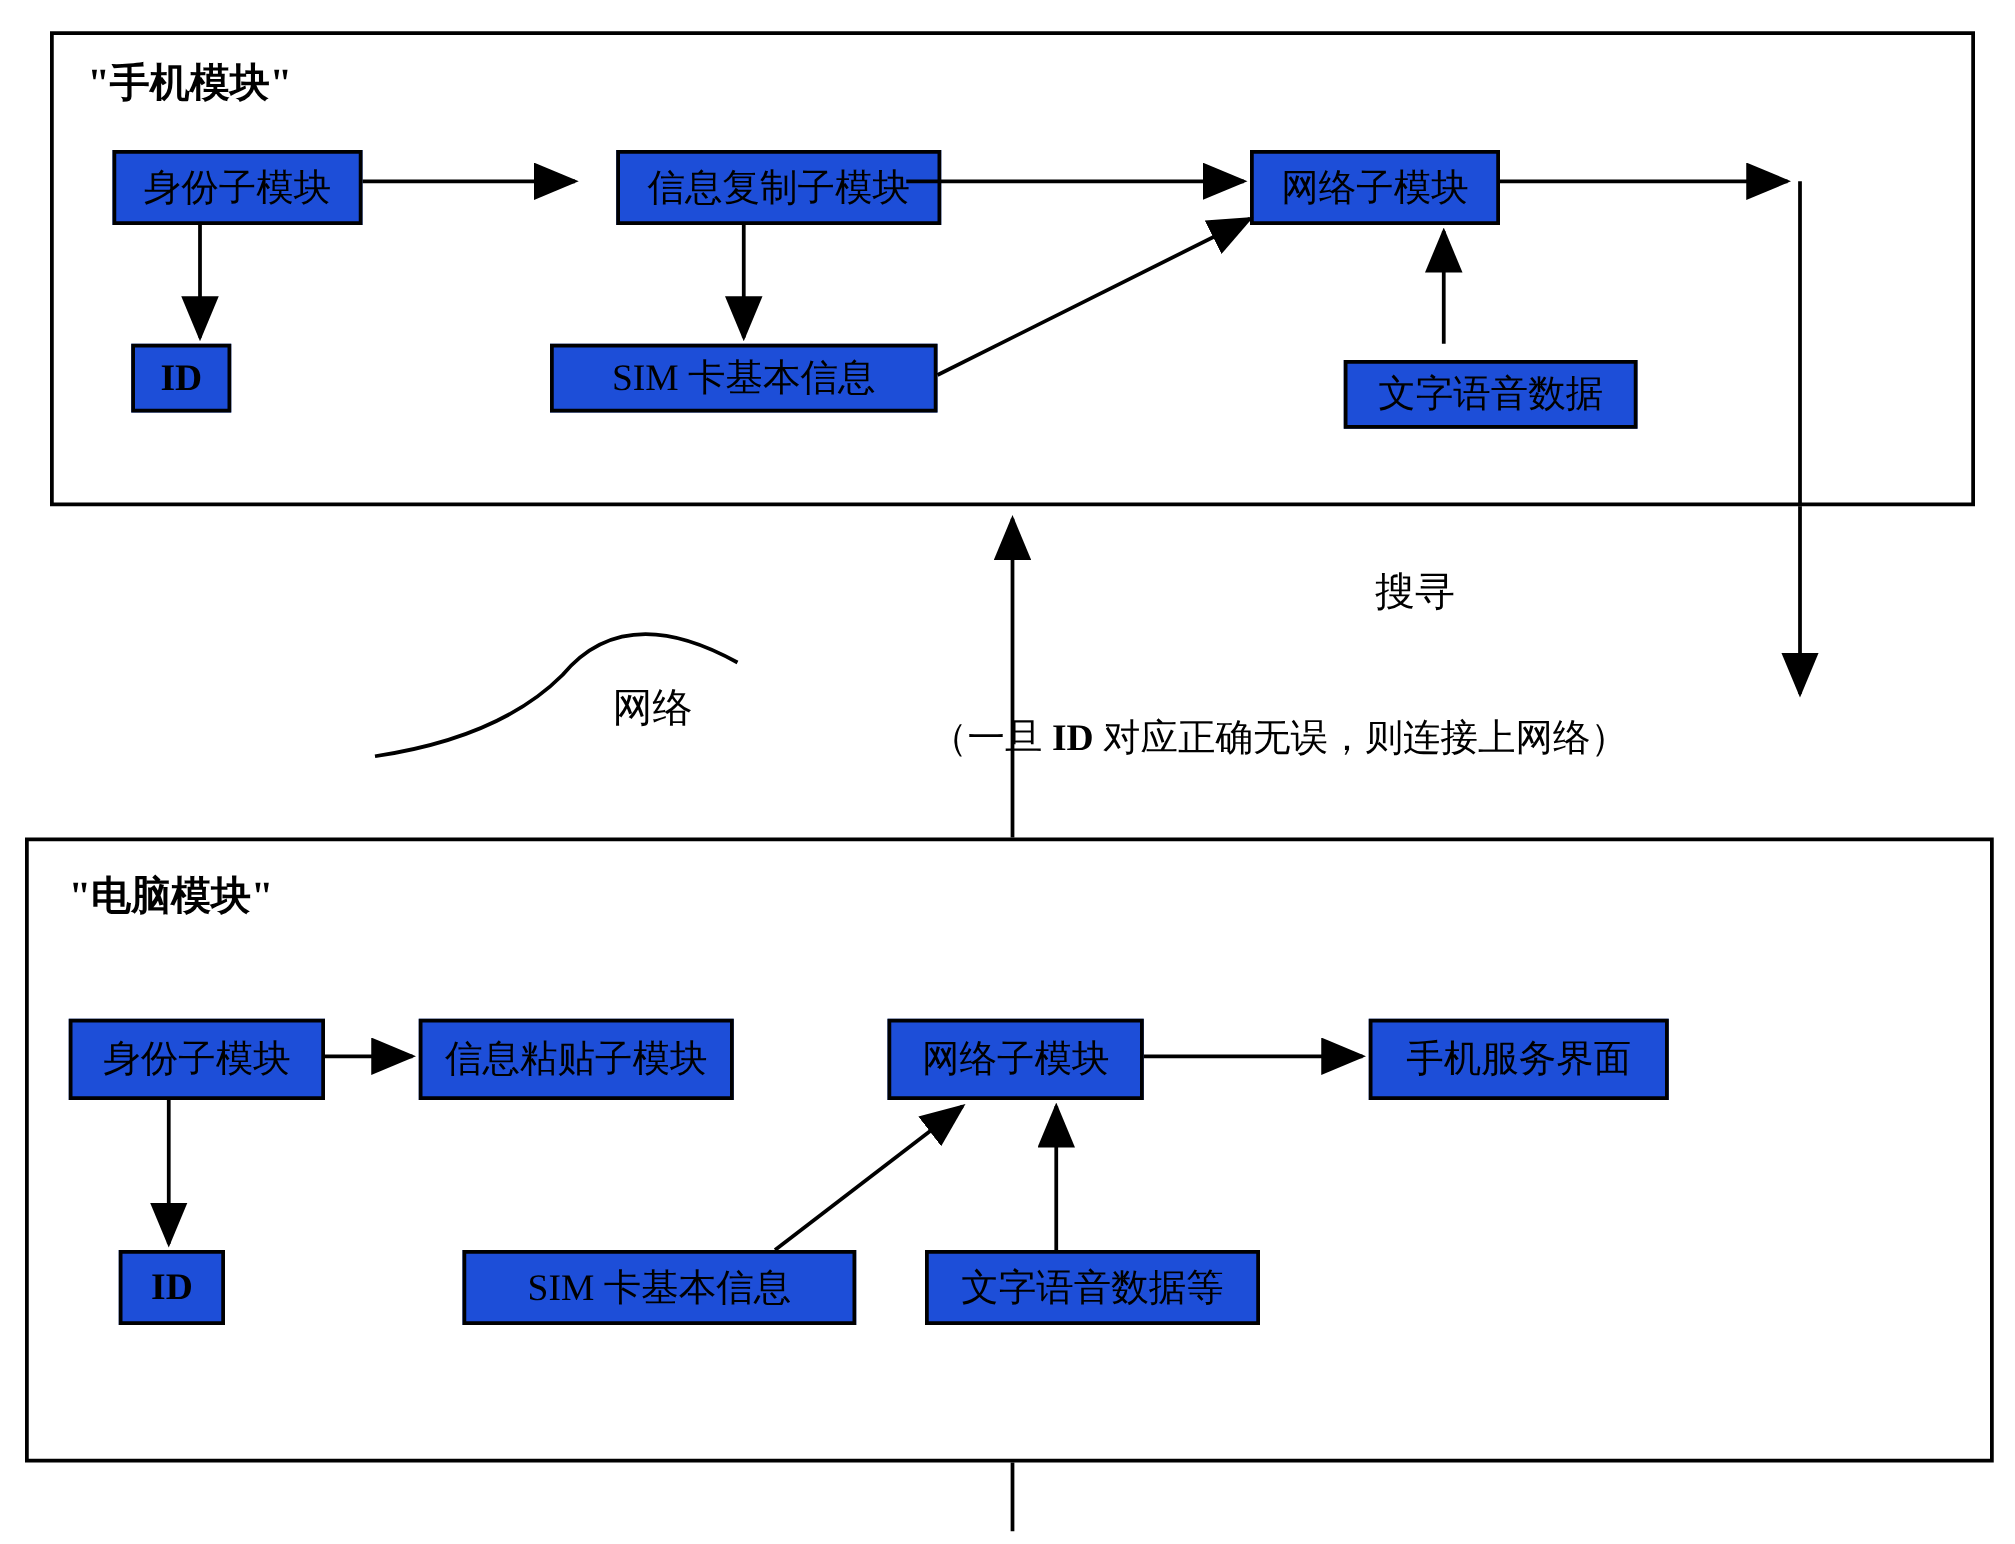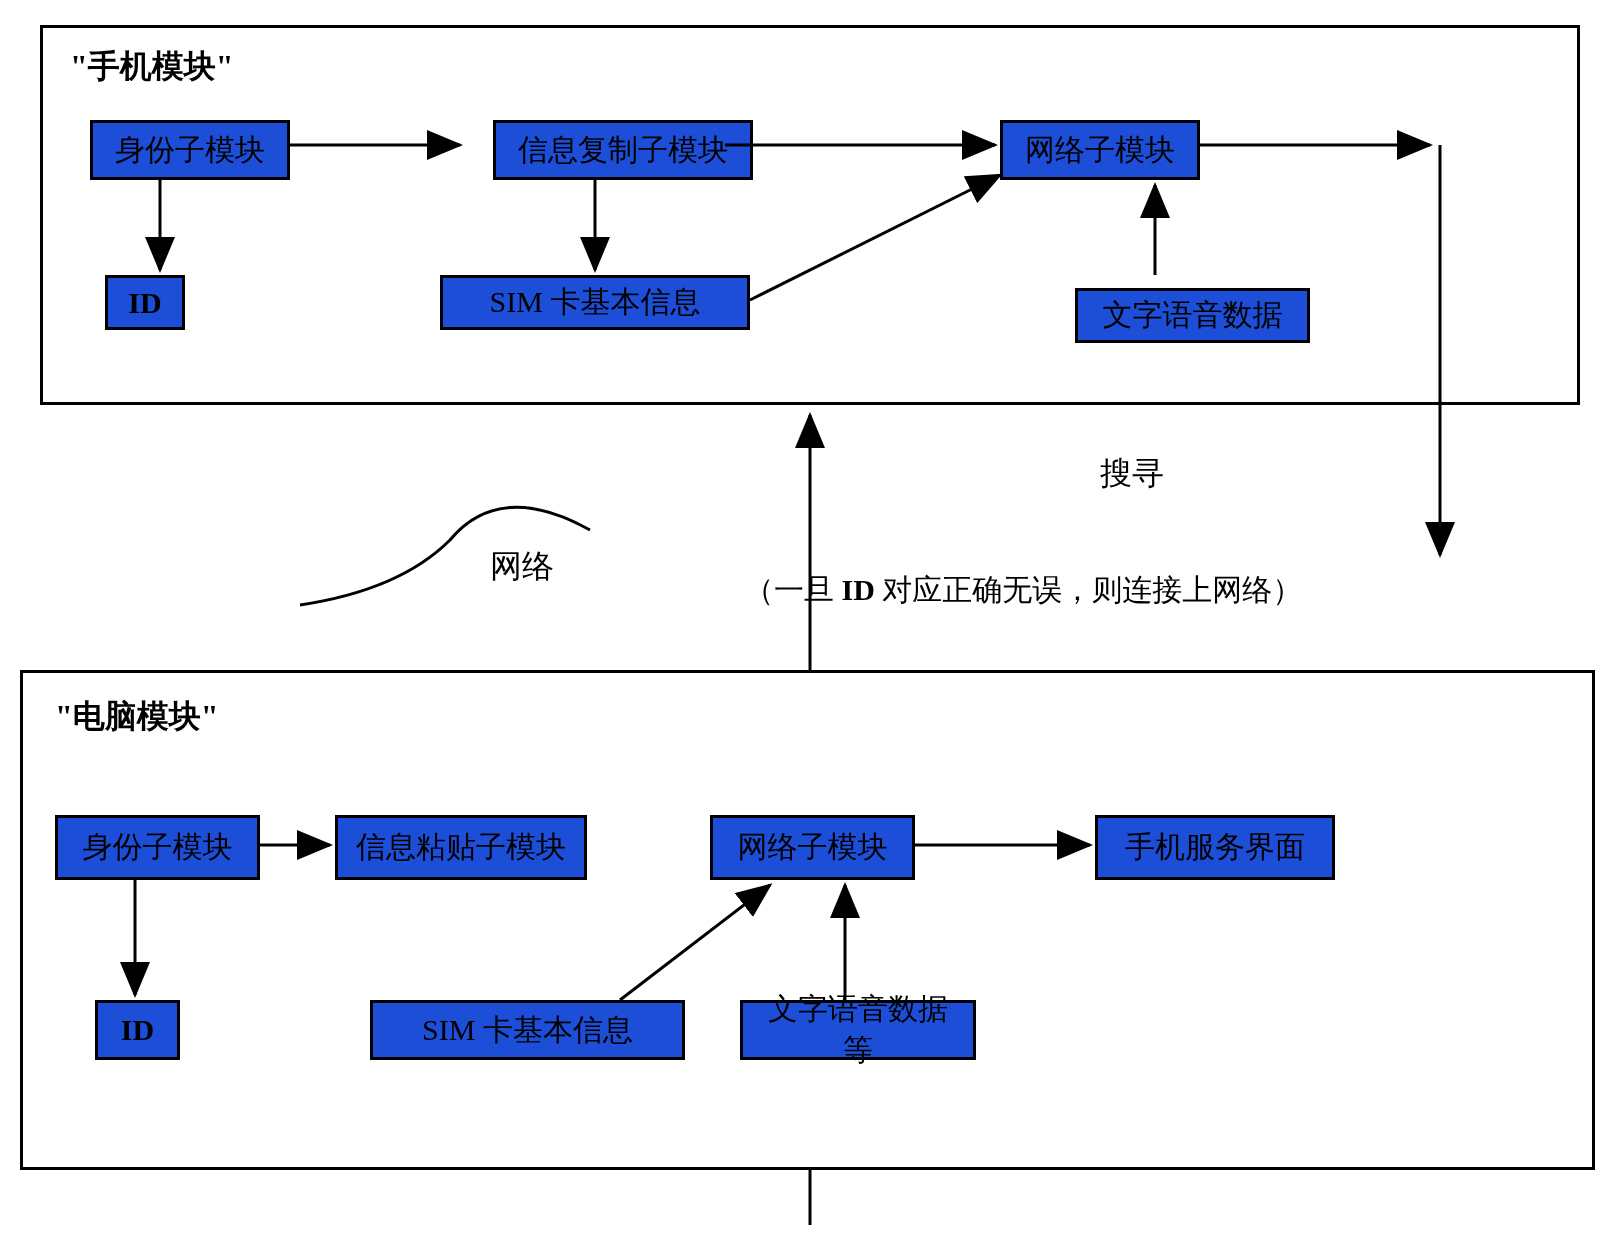--- a/index.html
+++ b/index.html
@@ -96,21 +96,21 @@
 <div class="box" style="left:1095px; top:815px; width:240px; height:65px;justify-content:center;">
   <span>手机服务界面</span>
 </div>
 
 <div class="box bold" style="left:95px; top:1000px; width:85px; height:60px;">
   <span>ID</span>
 </div>
 <div class="box" style="left:370px; top:1000px; width:315px; height:60px;">
   <span>SIM 卡基本信息</span>
 </div>
-<div class="box" style="left:740px; top:1000px; width:236px; height:60px;">
+<div class="box" style="left:740px; top:1000px; width:268px; height:60px;">
   <span>文字语音数据等</span>
 </div>
 
 <svg class="overlay" viewBox="0 0 1612 1235">
   <defs>
     <marker id="arrowhead" markerWidth="12" markerHeight="10" refX="11" refY="5" orient="auto">
       <polygon points="0 0, 12 5, 0 10" fill="#000"></polygon>
     </marker>
   </defs>
 

